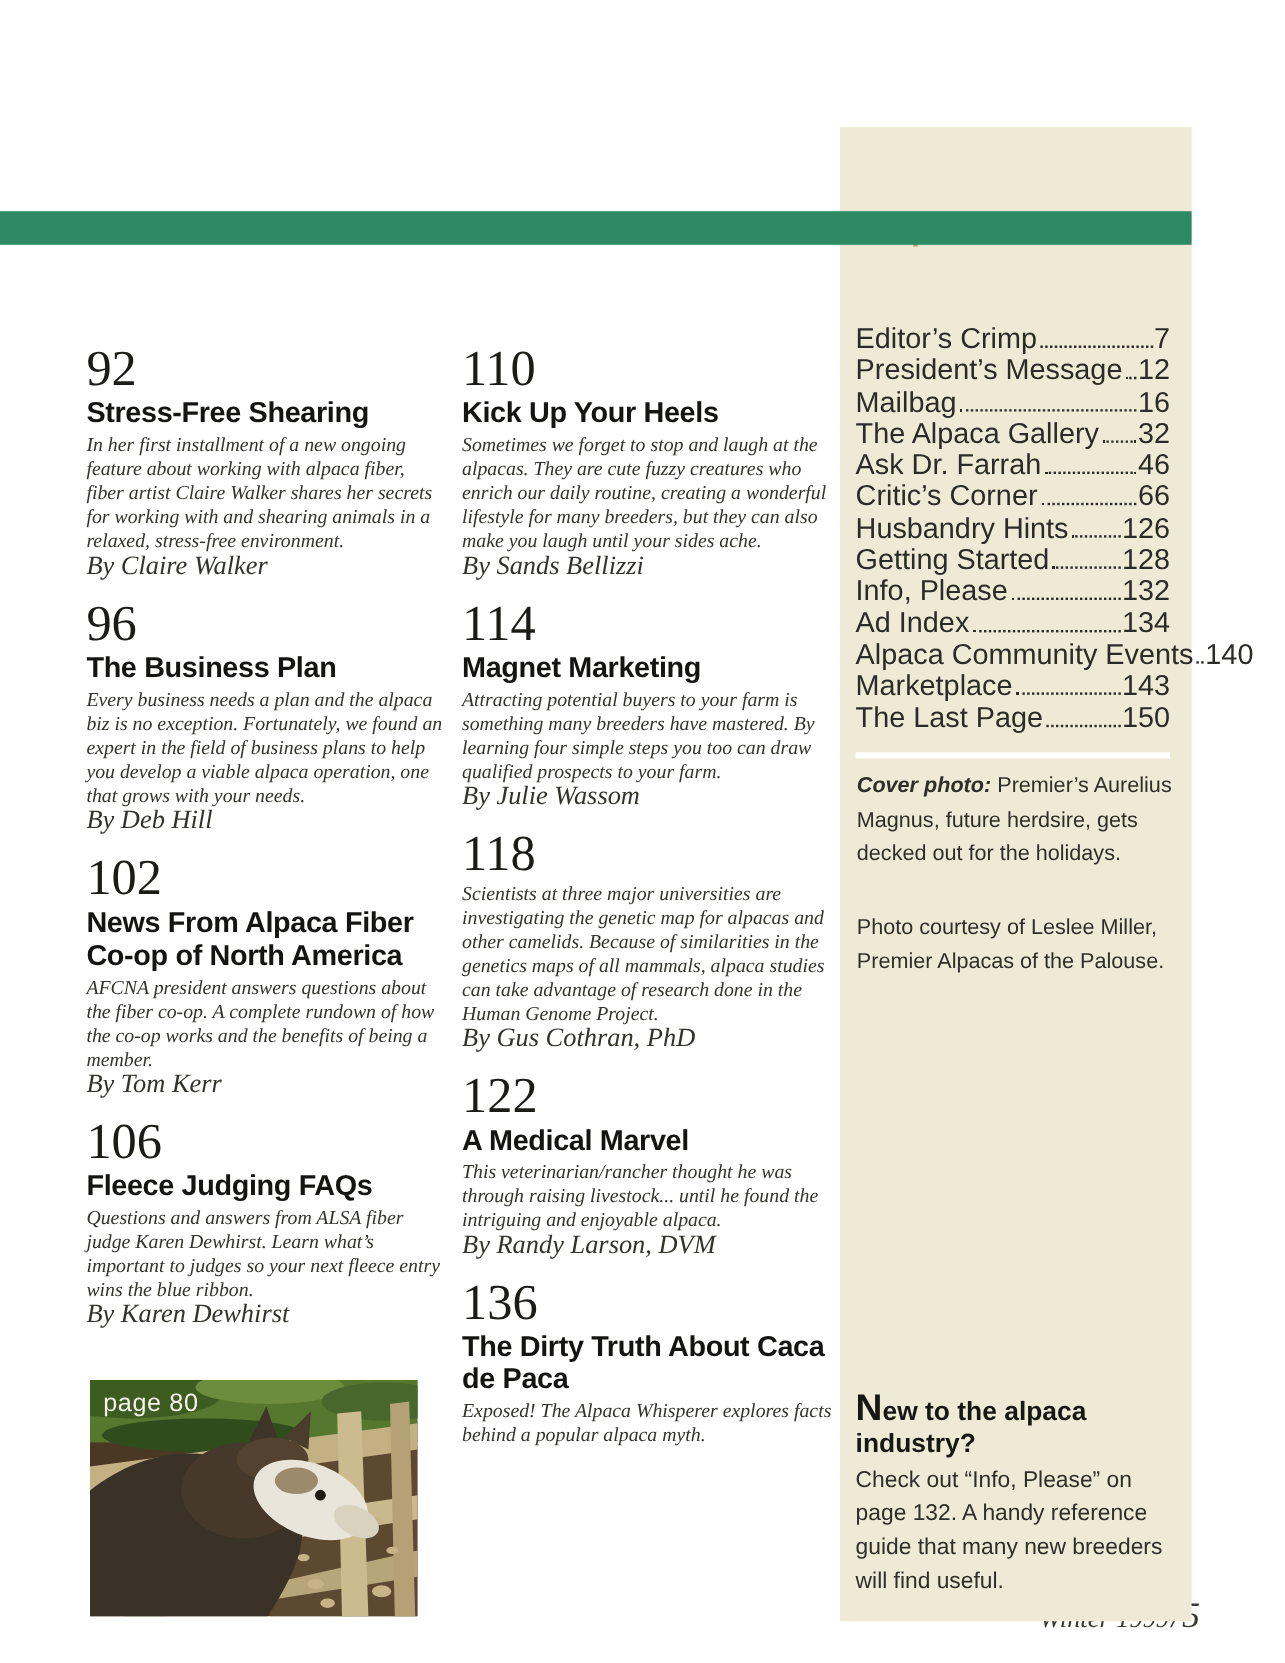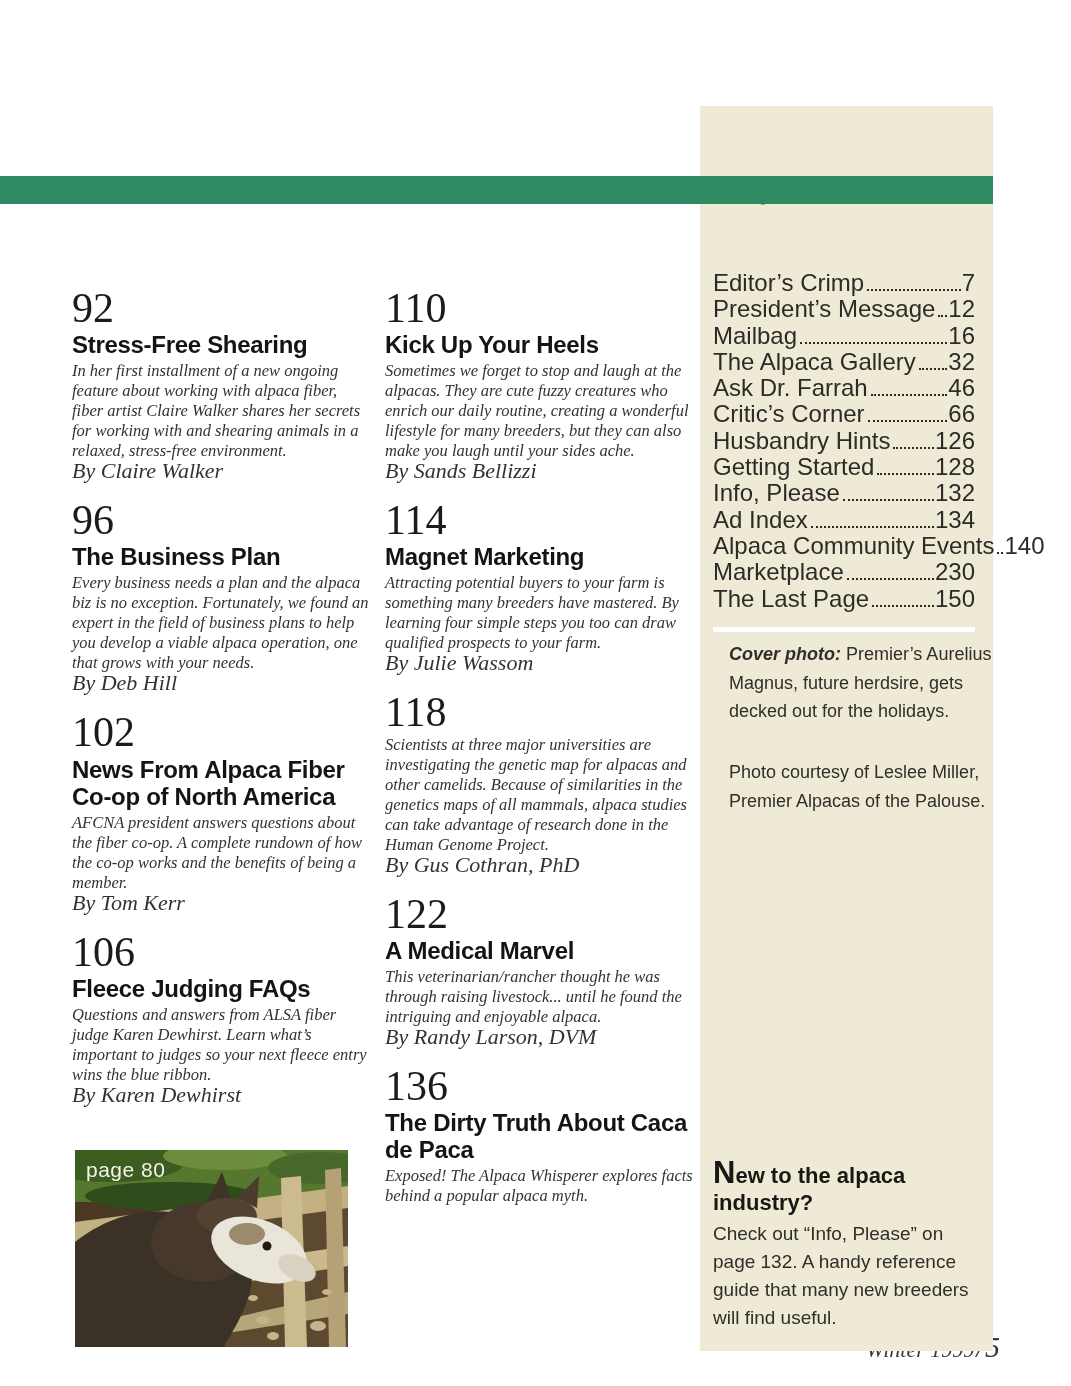--- a/index.html
+++ b/index.html
@@ -39,21 +39,21 @@
     flex:1; min-width:6px;
     border-bottom:2.5px dotted #2b2b27;
     margin:0 1px 3px 3px;
   }
   .toc-page { text-align:right; }
   .rule {
     position:absolute; top:521px; left:13px; width:262px; height:5px;
     background:#ffffff;
   }
   .cover-note, .cover-credit {
-    position:absolute; left:29px; width:264px; margin:0;
+    position:absolute; left:14px; width:264px; margin:0;
     font-size:18px; line-height:28.5px; color:#2f2f2a;
   }
   .cover-note { top:534px; }
   .cover-lead { font-style:italic; font-weight:bold; }
   .cover-credit { top:652px; }
   .callout {
     position:absolute; top:1053px; left:13px; width:260px;
   }
   .callout-heading {
     margin:0; font-size:22px; font-weight:bold; line-height:27px; color:#171714;
@@ -183,21 +183,21 @@
 
         <li class="toc-row">
           <span class="toc-label">Alpaca Community Events</span>
           <span class="toc-dots"></span>
           <span class="toc-page">140</span>
         </li>
 
         <li class="toc-row">
           <span class="toc-label">Marketplace</span>
           <span class="toc-dots"></span>
-          <span class="toc-page">230</span>
+          <span class="toc-page">143</span>
         </li>
 
         <li class="toc-row">
           <span class="toc-label">The Last Page</span>
           <span class="toc-dots"></span>
           <span class="toc-page">150</span>
         </li>
       </ul>
 
     <div class="rule"></div>

